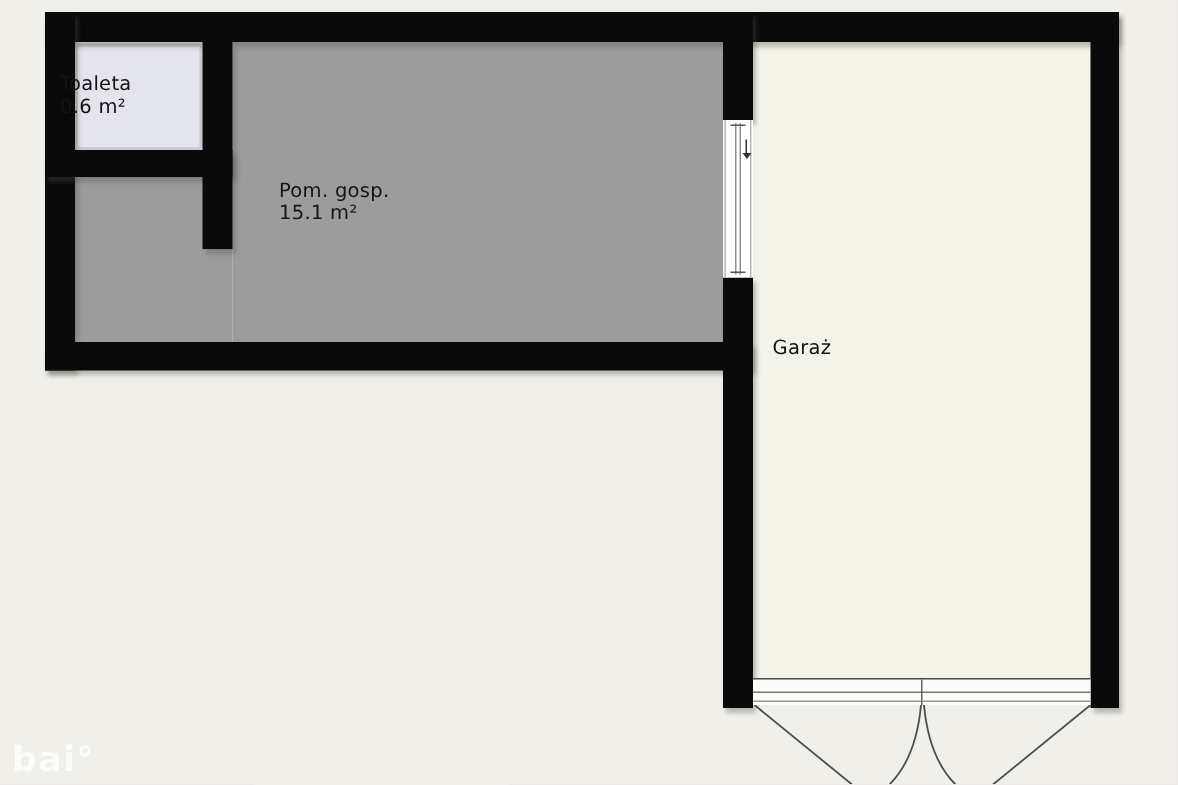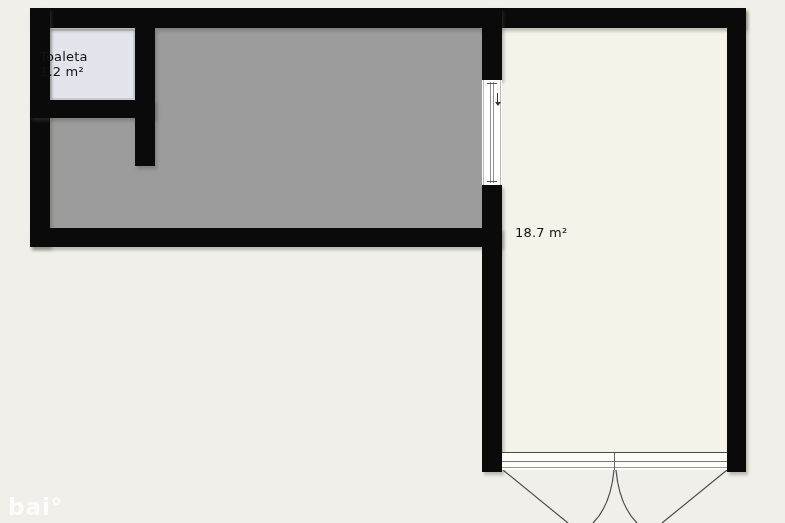--- a/index.html
+++ b/index.html
@@ -86,21 +86,25 @@
 
   <svg class="swing-svg" style="left:480px;top:470px;" width="270" height="53" viewBox="0 0 270 53" fill="none" stroke="#4d4d4d" stroke-width="1.2">
     <path d="M23,0 L88,53"></path>
     <path d="M247,0 L182,53"></path>
     <path d="M134,0 C132,22 126,40 113,53"></path>
     <path d="M136,0 C138,22 144,40 157,53"></path>
   </svg>
 
   <div class="label" style="left:40px;top:49px;width:105px;">
     <span>Toaleta</span>
-    <span>1.2 m²</span>
+    <span>0.6 m²</span>
+  </div>
+  <div class="label" style="left:186px;top:120px;width:200px;">
+    <span>Pom. gosp.</span>
+    <span>15.1 m²</span>
   </div>
   <div class="label" style="left:515px;top:225px;width:200px;">
-    <span>18.7 m²</span>
+    <span>Garaż</span>
   </div>
 
   <div class="watermark" style="left:8px;top:494px;">bai°</div>
 
 </div>
 
 </body></html>

